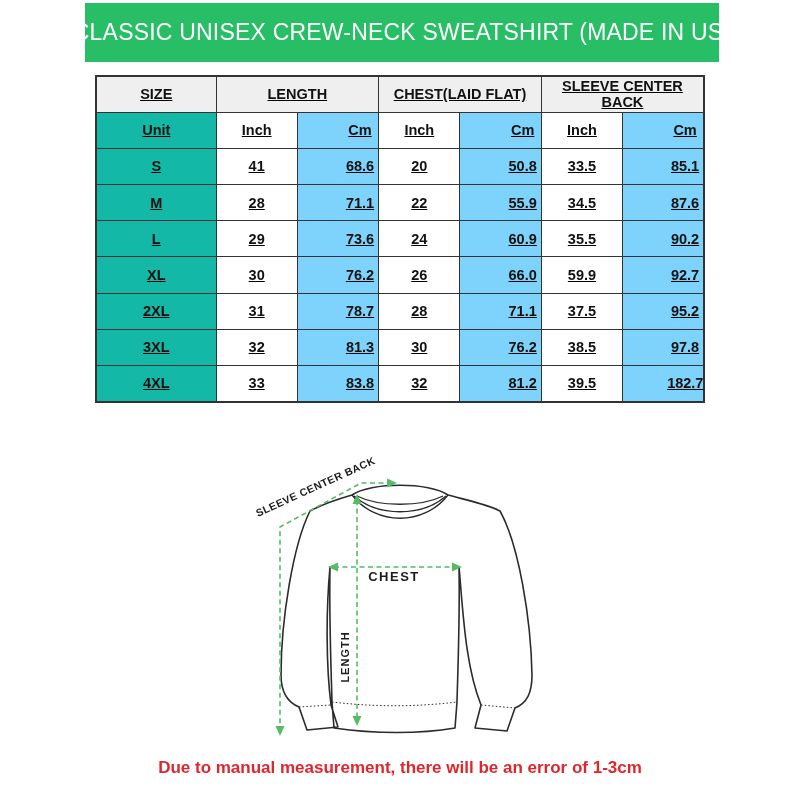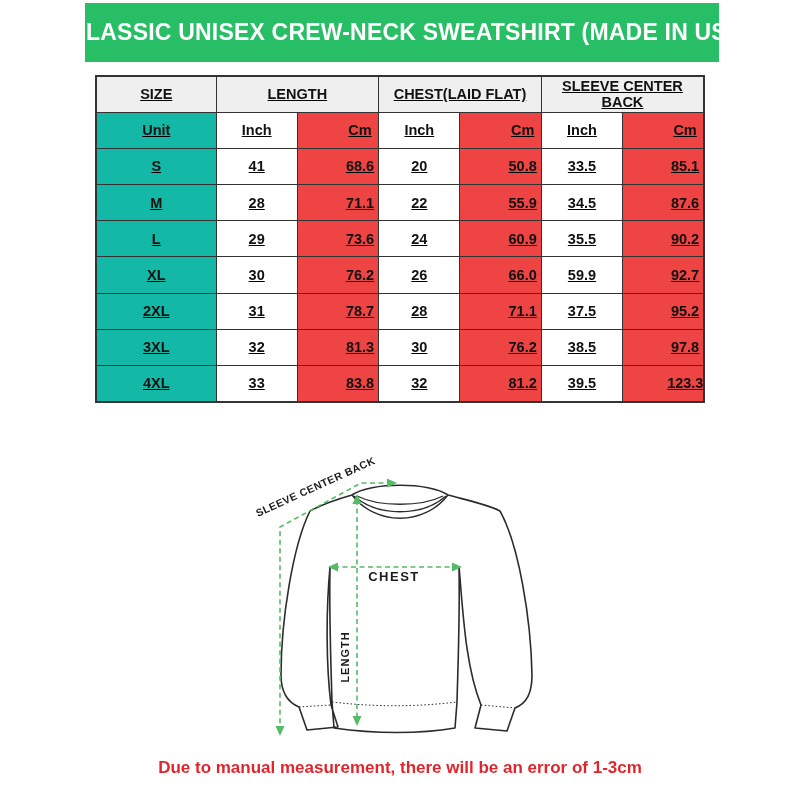--- a/index.html
+++ b/index.html
@@ -2,31 +2,31 @@
 <html><head>
 <meta charset="utf-8">
 <style>
   * { margin:0; padding:0; box-sizing:border-box; }
   html,body { width:800px; height:800px; background:#ffffff;
     font-family:"Liberation Sans", sans-serif; overflow:hidden; }
   body { position:relative; }
 
   .title-bar { position:absolute; left:85px; top:3px; width:634px; height:59px;
     display:flex; align-items:center; justify-content:center; }
-  .title-bar h1 { color:#ffffff; font-size:23px; font-weight:bold; letter-spacing:.2px; white-space:nowrap; }
+  .title-bar h1 { color:#ffffff; font-size:23px; font-weight:normal; letter-spacing:.2px; white-space:nowrap; }
 
   .chart-wrap { position:absolute; left:95px; top:75px; width:610px; }
   table.size-chart { width:610px; border-collapse:collapse; table-layout:fixed;
     border:2px solid #333;text-decoration:underline; }
   .size-chart th, .size-chart td { border:1.5px solid #333; height:36.2px;
     text-align:center; vertical-align:middle; font-size:14.5px; font-weight:bold; color:#111; }
   .hd   { background:#efefef; }
   .col-size { background:#14b8a6; }
   .col-inch { background:#ffffff; }
-  .col-cm   { background:#ef4444;padding-left:44px; }
+  .col-cm   { background:#7dd3fc;padding-left:44px; }
 
   .diagram { position:absolute; left:235px; top:450px; width:340px; height:310px; }
   .outline  { fill:#ffffff; stroke:#2b2b2b; stroke-width:1.6; stroke-linejoin:round; }
   .seam     { fill:none; stroke:#2b2b2b; stroke-width:1.3; }
   .dotseam  { fill:none; stroke:#2b2b2b; stroke-width:1; stroke-dasharray:1.5 2.2; }
   .measure  { fill:none; stroke-width:1.6; stroke-dasharray:5 3.5; }
   .mhead    { stroke:none; }
   .mlabel   { font-family:"Liberation Sans", sans-serif; font-weight:bold; fill:#1c1c1c; }
 
   .footnote { position:absolute; left:0; top:758px; width:800px; text-align:center;
@@ -122,21 +122,21 @@
           <td class="col-inch">38.5</td>
           <td class="col-cm">97.8</td>
         </tr>
         <tr>
           <td class="col-size">4XL</td>
           <td class="col-inch">33</td>
           <td class="col-cm">83.8</td>
           <td class="col-inch">32</td>
           <td class="col-cm">81.2</td>
           <td class="col-inch">39.5</td>
-          <td class="col-cm">123.3</td>
+          <td class="col-cm">182.7</td>
         </tr>
       </tbody>
   </table>
 </div>
 
 <svg class="diagram" viewBox="0 0 340 310">
 
   <path class="outline" d="
     M 117,45
     C 103,49 88,54 75,61

